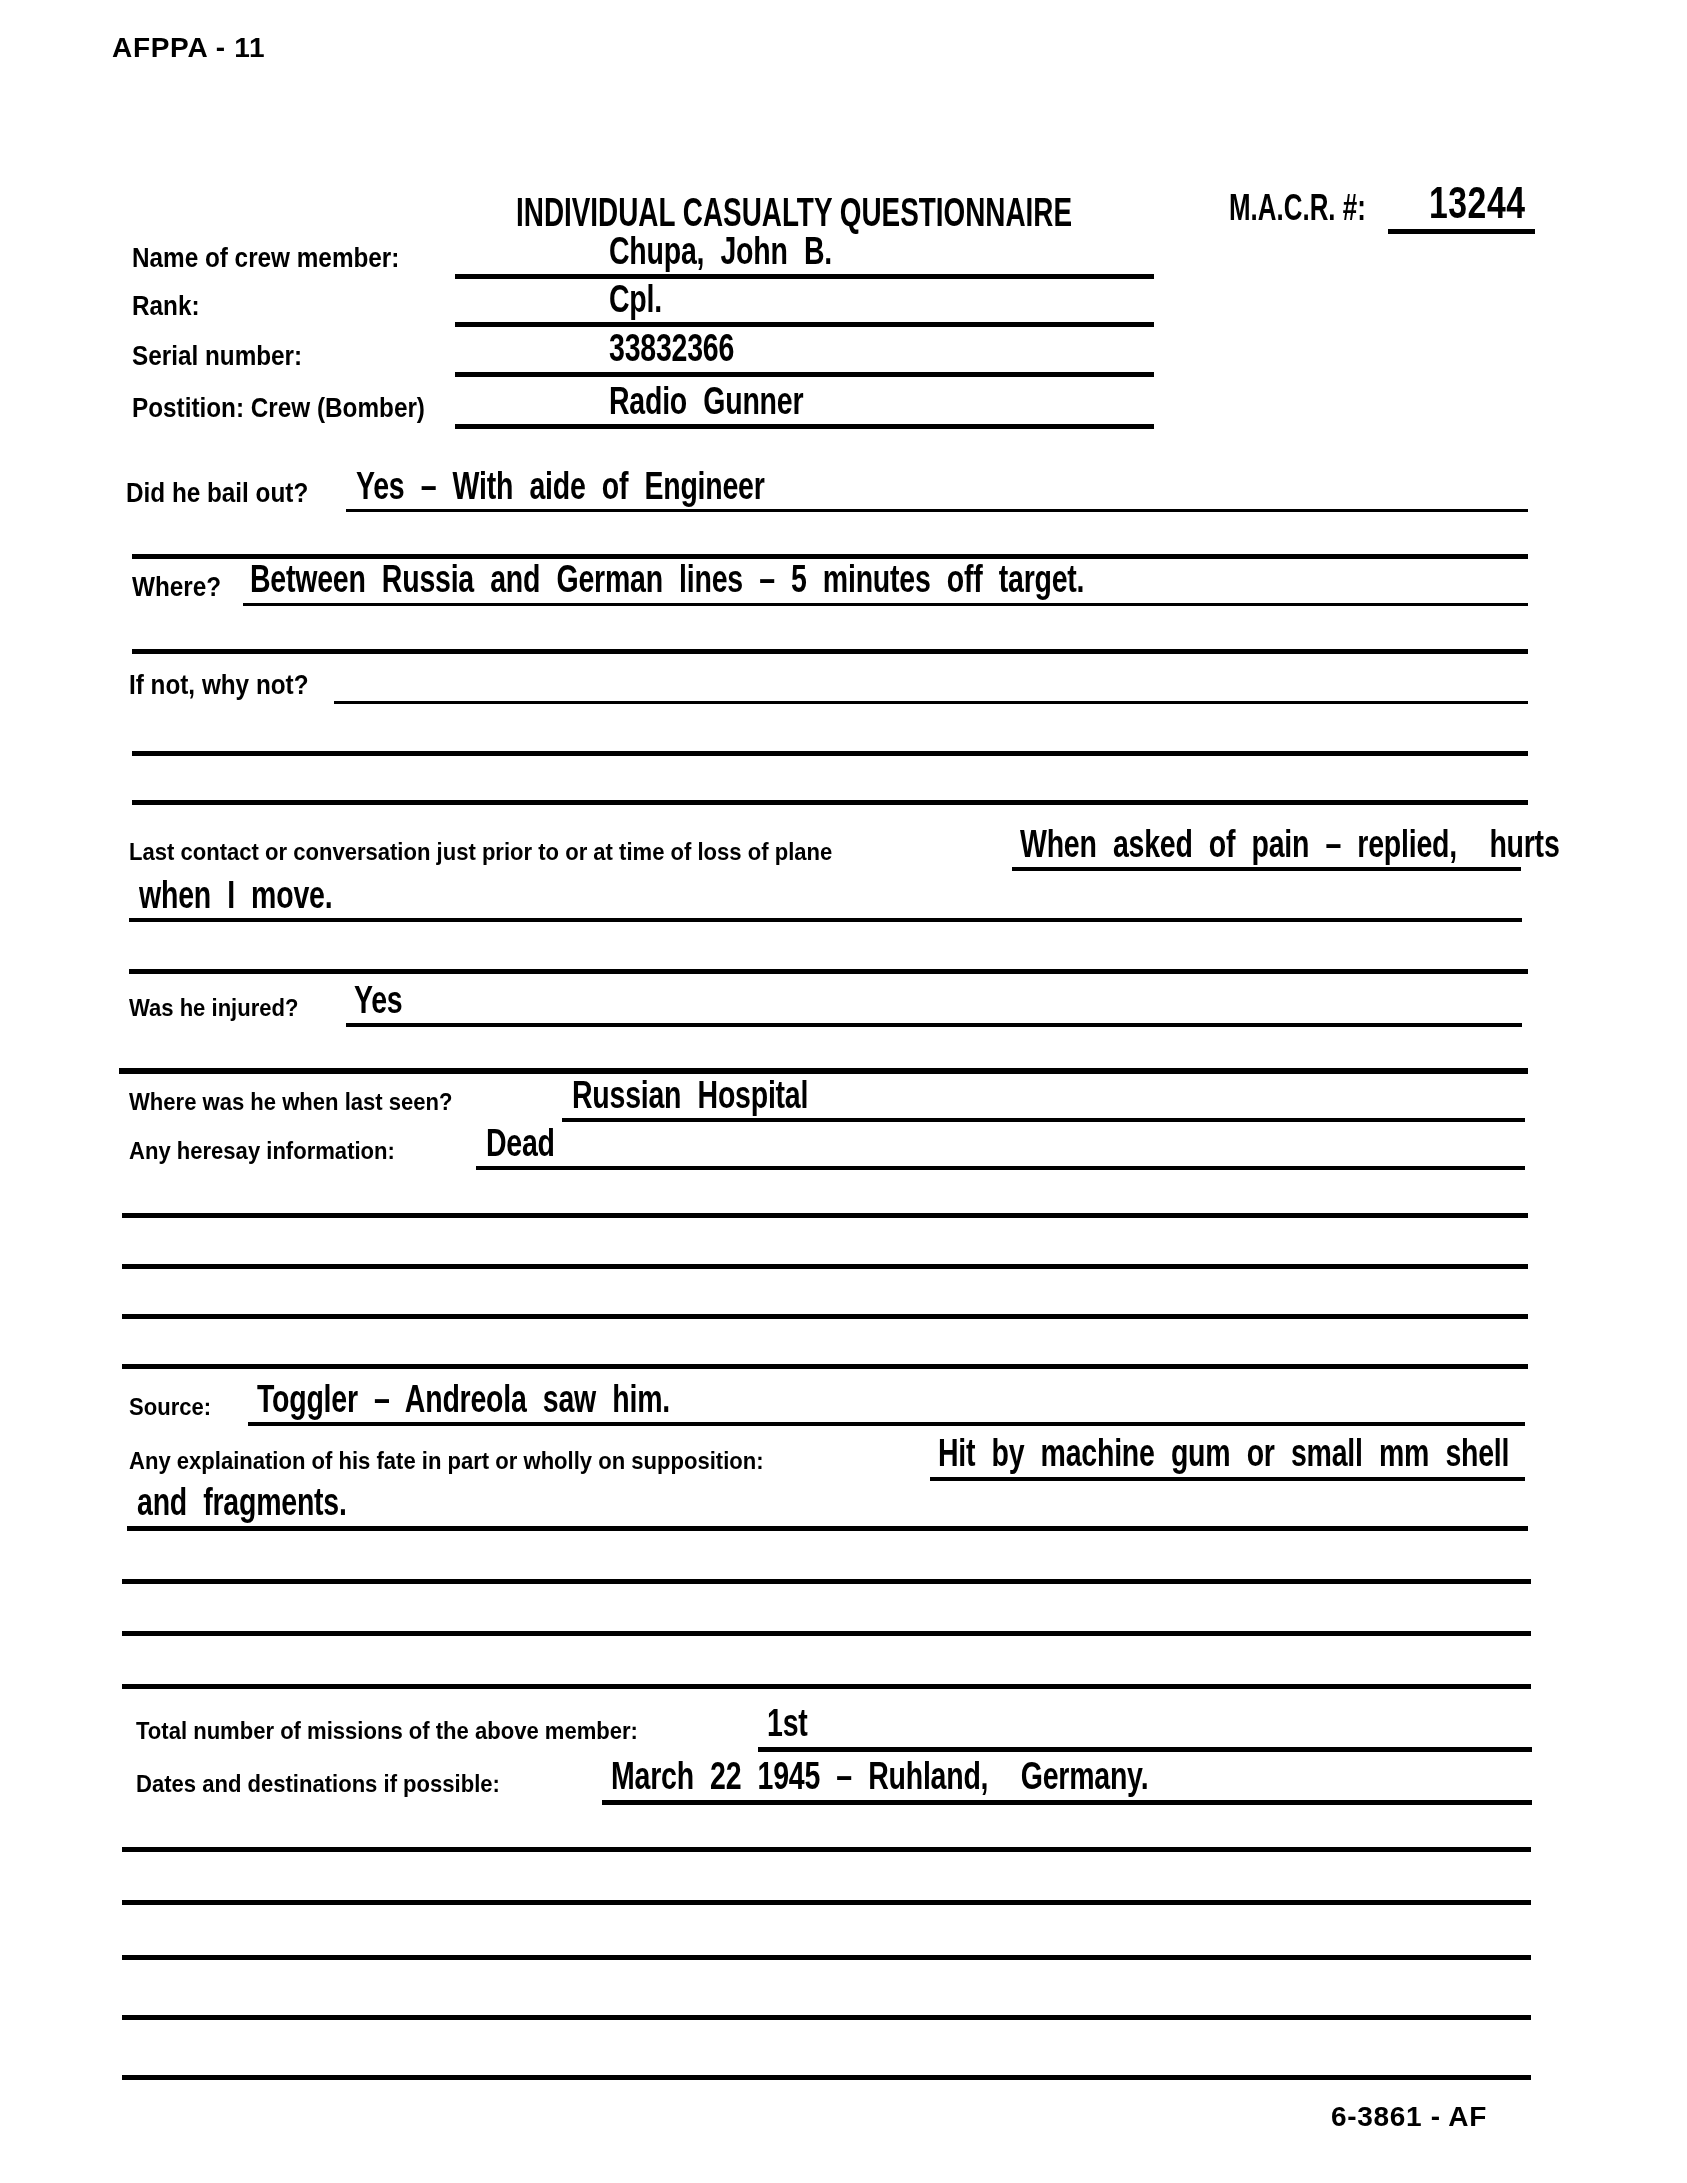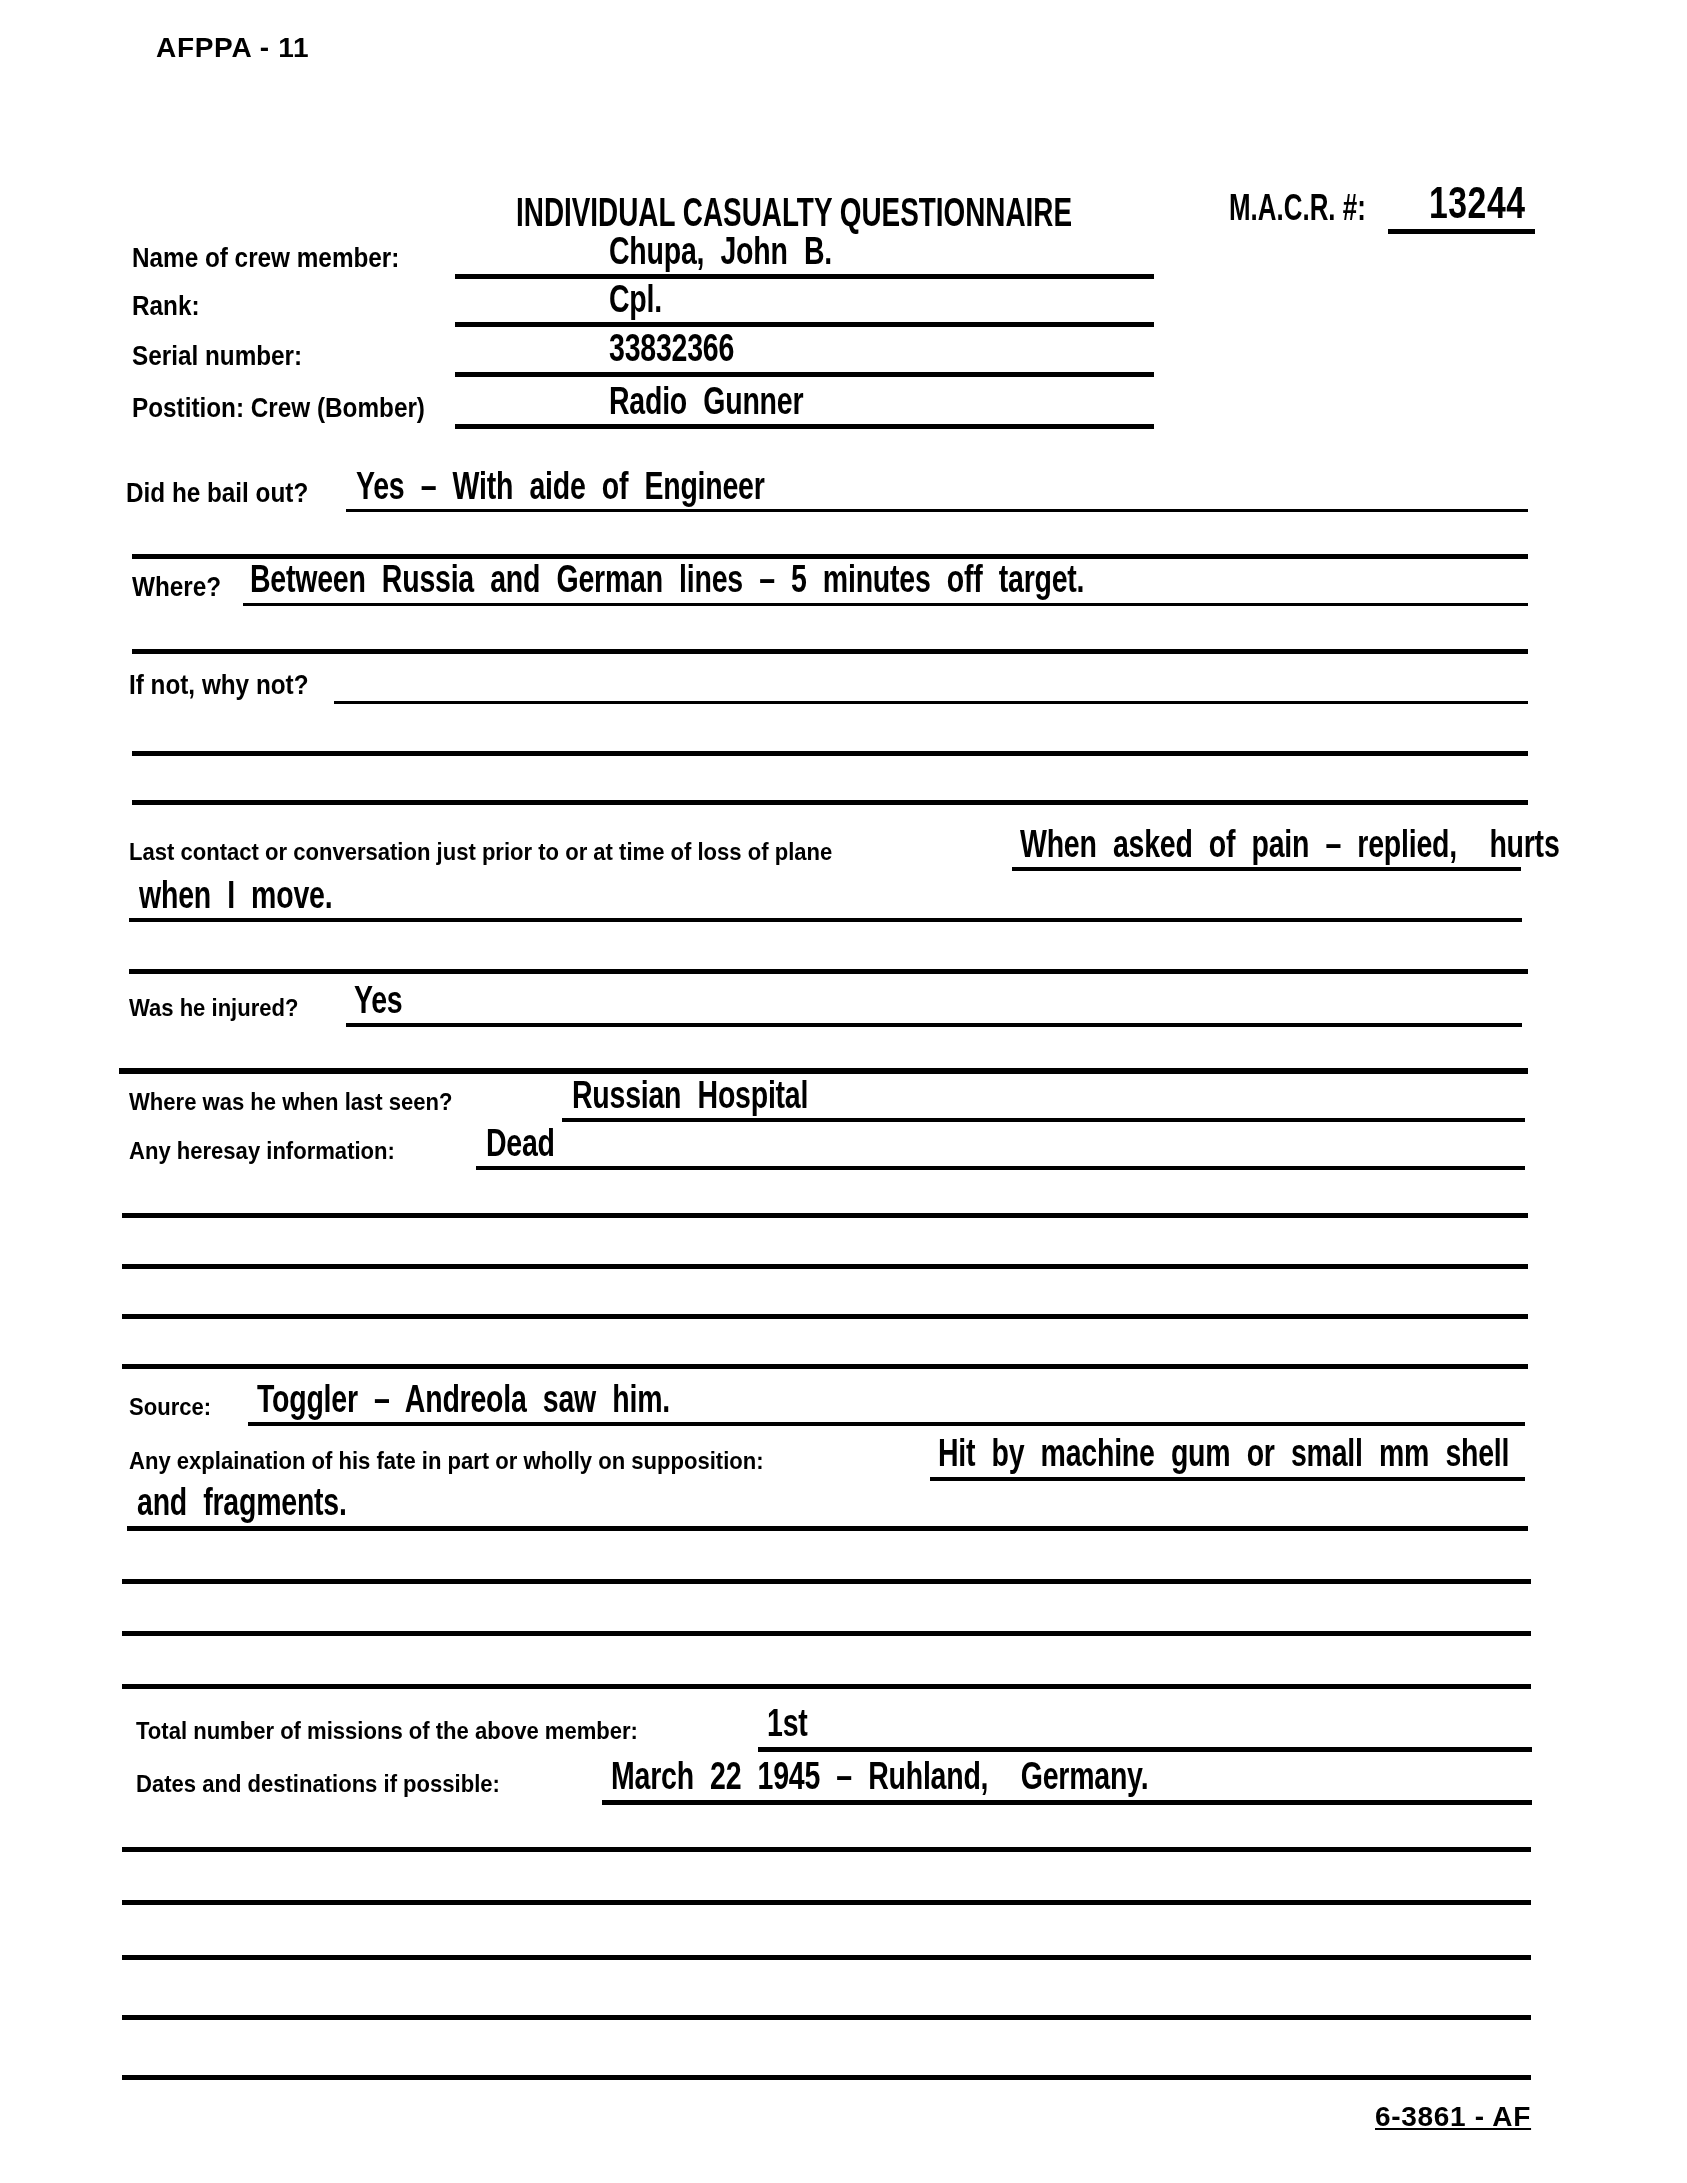--- a/index.html
+++ b/index.html
@@ -6,21 +6,21 @@
   .page{
     position:relative;
     width:1687px;height:2183px;
     background:#fff;
     font-family:"Liberation Sans", sans-serif;
     color:#000;
     overflow:hidden;
   }
   .abs{position:absolute;white-space:pre;line-height:1;}
   
-  .code{font-size:28px;font-weight:bold;letter-spacing:0.7px;margin-left:44px;}
+  .code{font-size:28px;font-weight:bold;letter-spacing:0.7px;}
   
   .title{font-size:41px;font-weight:bold;transform:scaleX(0.68);transform-origin:left top;letter-spacing:0;}
   .macr-label{font-size:36px;font-weight:bold;transform:scaleX(0.72);transform-origin:left top;}
   .macr-value{font-size:45px;font-weight:bold;transform:scaleX(0.75);transform-origin:left top;letter-spacing:0.7px;}
   
   .label{font-size:27px;font-weight:bold;transform:scaleX(0.90);transform-origin:left top;}
   .label-sm{font-size:24.5px;font-weight:bold;transform:scaleX(0.90);transform-origin:left top;}
   
   .ans{
     font-size:38px;font-weight:bold;
@@ -118,16 +118,16 @@
   <div class="abs label-sm" style="left:136px;top:1772px;">Dates and destinations if possible:</div>
   <div class="abs ans" style="left:611px;top:1757px;">March 22 1945 – Ruhland,  Germany.</div>
   <div class="rule" style="left:602px;top:1800px;width:930px;height:5.3px;"></div>
 
   <div class="rule" style="left:122px;top:1847px;width:1409px;height:4.6px;"></div>
   <div class="rule" style="left:122px;top:1900px;width:1409px;height:4.6px;"></div>
   <div class="rule" style="left:122px;top:1955px;width:1409px;height:4.6px;"></div>
   <div class="rule" style="left:122px;top:2015px;width:1409px;height:4.6px;"></div>
   <div class="rule" style="left:122px;top:2075px;width:1409px;height:4.6px;"></div>
 
-  <div class="abs code" style="left:1331px;top:2103px;text-decoration:underline;">6-3861 - AF</div>
+  <div class="abs code" style="left:1331px;top:2103px;">6-3861 - AF</div>
 
 </div>
 
 
 </body></html>

